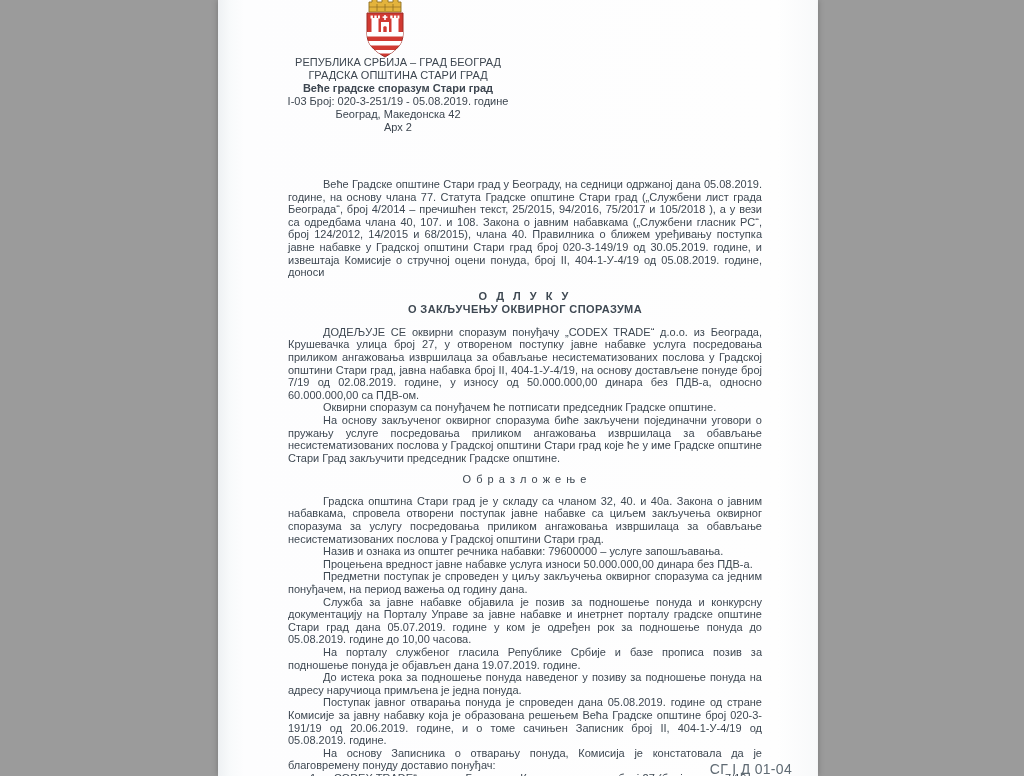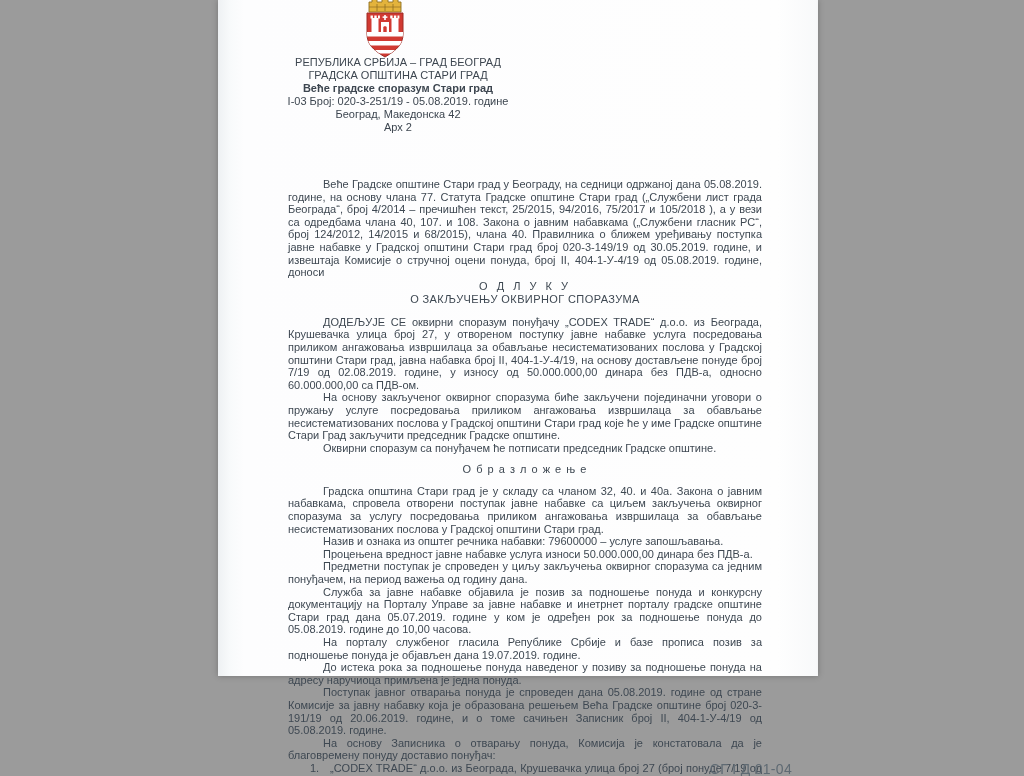--- a/index.html
+++ b/index.html
@@ -3,39 +3,39 @@
 <meta charset="utf-8">
 <style>
   html,body{margin:0;padding:0;}
   body{
     width:1024px;height:776px;overflow:hidden;
     background:#9b9b9b;
     font-family:"Liberation Sans","DejaVu Sans",sans-serif;
     position:relative;
   }
   .page{
-    position:absolute;left:218px;top:0;width:600px;height:676px;
+    position:absolute;left:218px;top:0;width:600px;height:776px;
     background:linear-gradient(90deg,#eef1f3 0px,#f8fafb 12px,#fdfdfe 26px,#fefefe 560px,#f8f9fa 598px,#f4f5f6 600px);
     box-shadow:0 0 6px rgba(0,0,0,.25);
   }
   .crest{position:absolute;left:139px;top:-2px;width:56px;height:60px;}
   .hdr{
     position:absolute;left:30px;top:56px;width:300px;
     text-align:center;font-size:11px;line-height:13px;color:#3d4650;
   }
   .hdr .b{font-weight:bold;}
   .doc{
     position:absolute;left:70px;top:178px;width:474px;
     font-size:11px;line-height:12.6px;color:#3e4852;
     text-align:justify;
   }
   .doc p{margin:0;text-indent:35px;}
   .title{
-    text-align:center;font-weight:normal;text-indent:0;
-    margin:1px 0 9px 0;line-height:13.5px;
+    text-align:center;font-weight:bold;text-indent:0;
+    margin:11px 0 9px 0;line-height:13.5px;
   }
   .title .t1{letter-spacing:3px;display:block;}
   .title .t2{letter-spacing:.4px;display:block;}
   .sect{
     text-align:center;font-weight:normal;text-indent:0;
     margin:9px 0 9px 0;letter-spacing:1px;
   }
   .list-row{display:flex;margin-left:22px;}
   .list-row .num{flex:none;width:20px;}
   .list-row .li-text{flex:1;text-align:justify;}
@@ -103,22 +103,22 @@
 
     <p>Веће Градске општине Стари град у Београду, на седници одржаној дана 05.08.2019. године, на основу члана 77. Статута Градске општине Стари град („Службени лист града Београда“, број 4/2014 – пречишћен текст, 25/2015, 94/2016, 75/2017 и 105/2018 ), а у вези са одредбама члана 40, 107. и 108. Закона о јавним набавкама („Службени гласник РС“, број 124/2012, 14/2015 и 68/2015), члана 40. Правилника о ближем уређивању поступка јавне набавке у Градској општини Стари град број 020-3-149/19 од 30.05.2019. године, и извештаја Комисије о стручној оцени понуда, број II, 404-1-У-4/19 од 05.08.2019. године, доноси</p>
 
     <div class="title">
       <span class="t1">О Д Л У К У</span>
       <span class="t2">О ЗАКЉУЧЕЊУ ОКВИРНОГ СПОРАЗУМА</span>
     </div>
 
     <p><b class="lead">ДОДЕЉУЈЕ СЕ</b><span> оквирни споразум понуђачу „CODEX TRADE“ д.о.о. из Београда, Крушевачка улица број 27, у отвореном поступку јавне набавке услуга посредовања приликом ангажовања извршилаца за обављање несистематизованих послова у Градској општини Стари град, јавна набавка број II, 404-1-У-4/19, на основу достављене понуде број 7/19 од 02.08.2019. године, у износу од 50.000.000,00 динара без ПДВ-а, односно 60.000.000,00 са ПДВ-ом.</span></p>
 
+    <p>Оквирни споразум са понуђачем ће потписати председник Градске општине.</p>
     <p>На основу закљученог оквирног споразума биће закључени појединачни уговори о пружању услуге посредовања приликом ангажовања извршилаца за обављање несистематизованих послова у Градској општини Стари град које ће у име Градске општине Стари Град закључити председник Градске општине.</p>
-    <p>Оквирни споразум са понуђачем ће потписати председник Градске општине.</p>
 
     <div class="sect">О б р а з л о ж е њ е</div>
 
     <p>Градска општина Стари град је у складу са чланом 32, 40. и 40а. Закона о јавним набавкама, спровела отворени поступак јавне набавке са циљем закључења оквирног споразума за услугу посредовања приликом ангажовања извршилаца за обављање несистематизованих послова у Градској општини Стари град.</p>
     <p>Назив и ознака из општег речника набавки: 79600000 – услуге запошљавања.</p>
     <p>Процењена вредност јавне набавке услуга износи 50.000.000,00 динара без ПДВ-а.</p>
     <p>Предметни поступак је спроведен у циљу закључења оквирног споразума са једним понуђачем, на период важења од годину дана.</p>
     <p>Служба за јавне набавке објавила је позив за подношење понуда и конкурсну документацију на Порталу Управе за јавне набавке и инетрнет порталу градске општине Стари град дана 05.07.2019. године у ком је одређен рок за подношење понуда до 05.08.2019. године до 10,00 часова.</p>
     <p>На порталу службеног гласила Републике Србије и базе прописа позив за подношење понуда је објављен дана 19.07.2019. године.</p>
     <p>До истека рока за подношење понуда наведеног у позиву за подношење понуда на адресу наручиоца примљена је једна понуда.</p>

